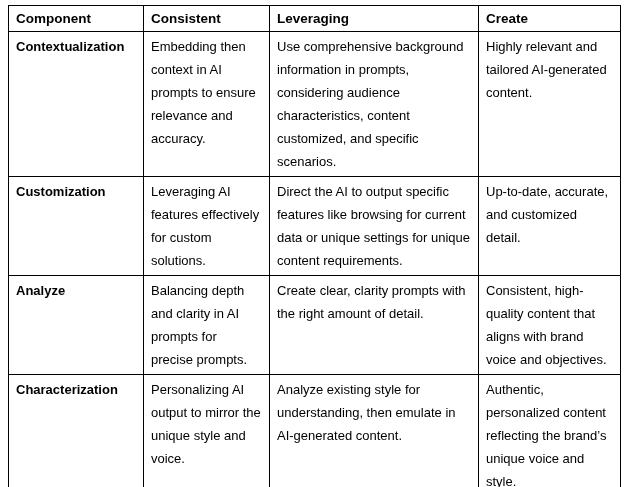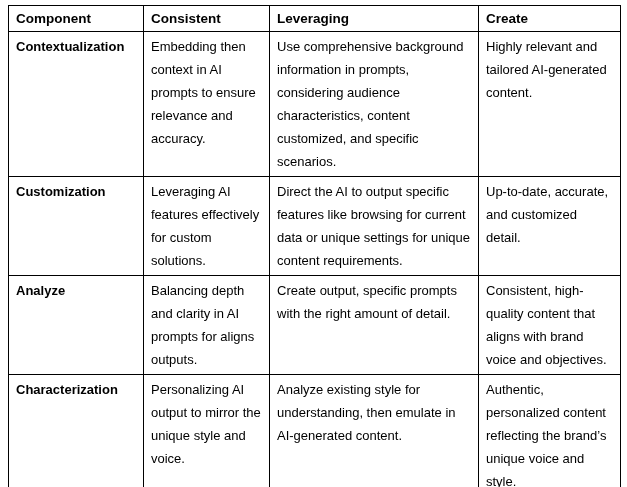--- a/index.html
+++ b/index.html
@@ -84,22 +84,22 @@
         <td>Highly relevant and tailored AI-generated content.</td>
       </tr>
       <tr class="body-row r2">
         <td class="component-cell">Customization</td>
         <td>Leveraging AI features effectively for custom solutions.</td>
         <td>Direct the AI to output specific features like browsing for current data or unique settings for unique content requirements.</td>
         <td>Up-to-date, accurate, and customized detail.</td>
       </tr>
       <tr class="body-row r3">
         <td class="component-cell">Analyze</td>
-        <td>Balancing depth and clarity in AI prompts for aligns outputs.</td>
-        <td>Create output, specific prompts with the right amount of detail.</td>
+        <td>Balancing depth and clarity in AI prompts for precise prompts.</td>
+        <td>Create clear, clarity prompts with the right amount of detail.</td>
         <td>Consistent, high-quality content that aligns with brand voice and objectives.</td>
       </tr>
       <tr class="body-row r4">
         <td class="component-cell">Characterization</td>
         <td>Personalizing AI output to mirror the unique style and voice.</td>
         <td>Analyze existing style for understanding, then emulate in AI-generated content.</td>
         <td>Authentic, personalized content reflecting the brand’s unique voice and style.</td>
       </tr>
     </tbody>
   </table>

